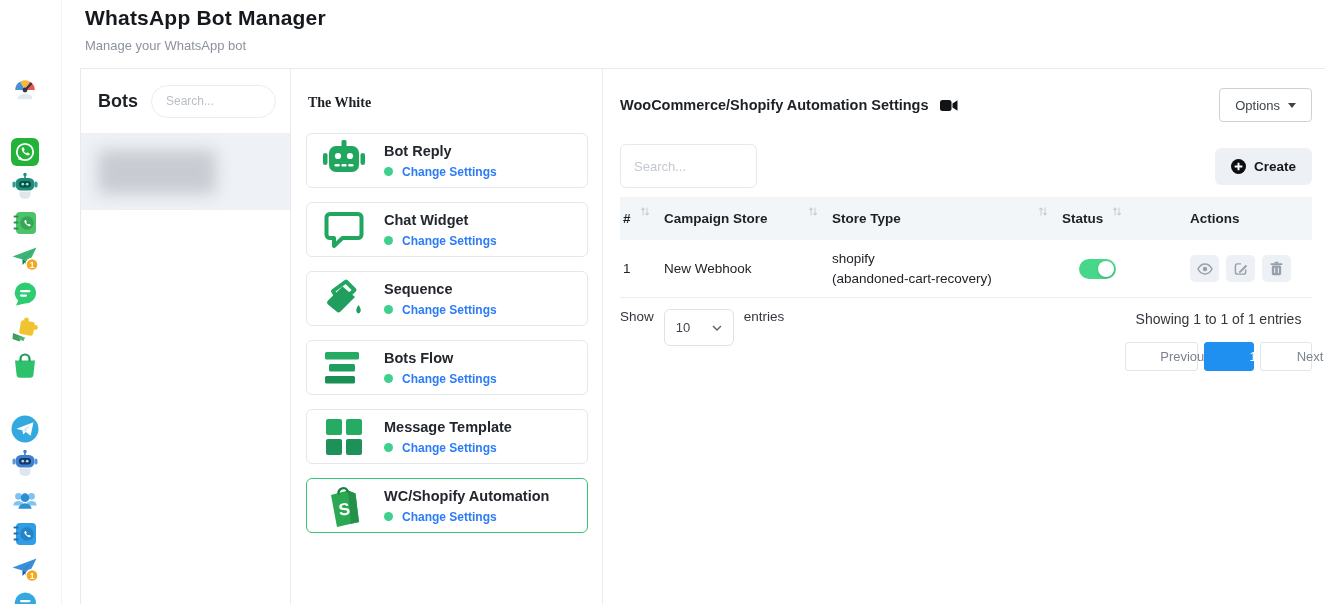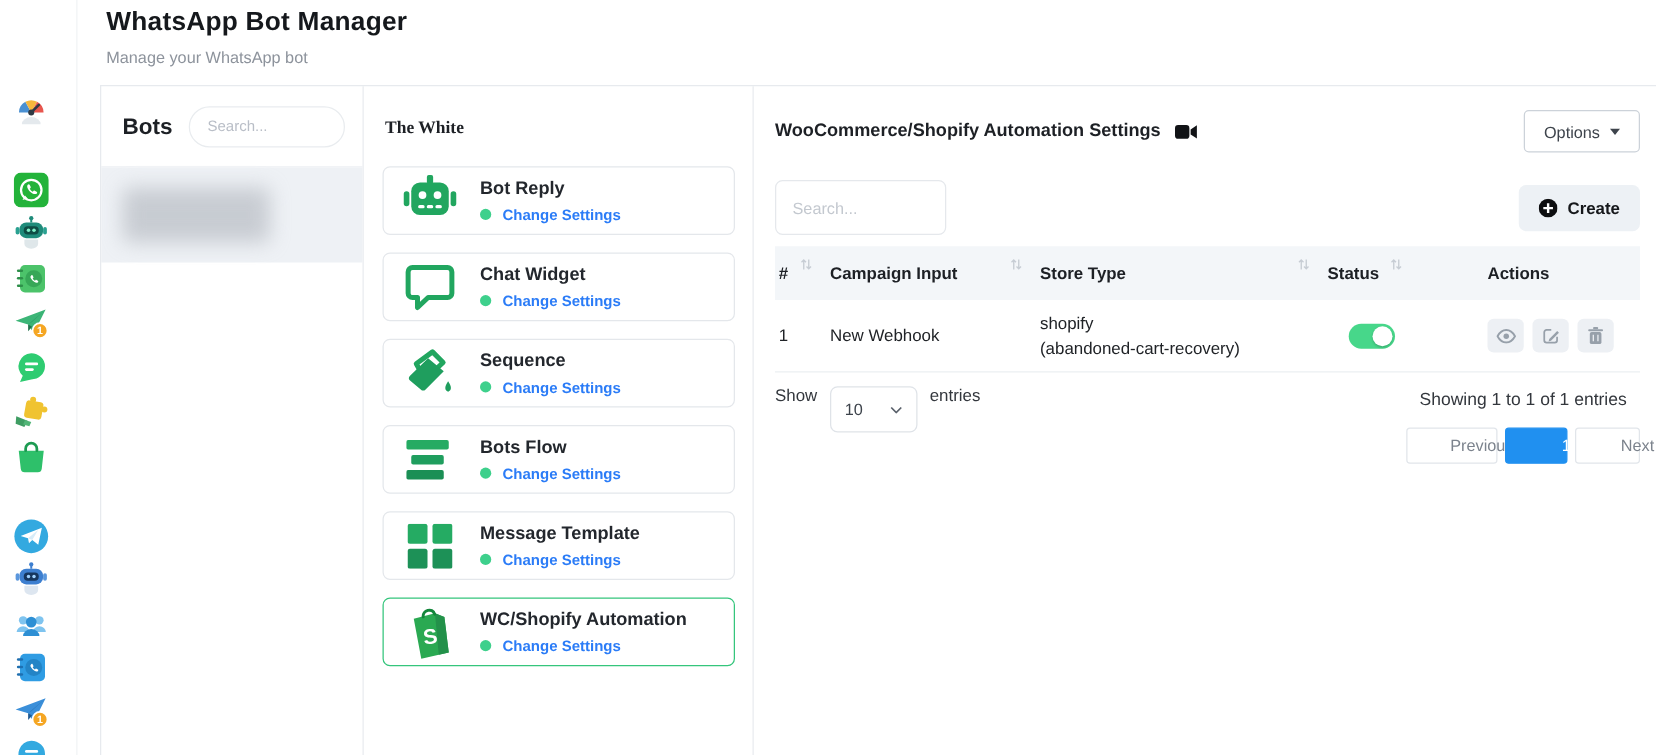--- a/index.html
+++ b/index.html
@@ -369,21 +369,21 @@
         <div class="c-num">
           <span>#</span>
           <span class="sort">
             <svg width="10" height="11" viewBox="0 0 10 11">
                 <path d="M3 9.5 V2 M1.2 3.8 L3 2 L4.8 3.8" fill="none" stroke="#c3c9d1" stroke-width="1.1"></path>
                 <path d="M7 1.5 V9 M5.2 7.2 L7 9 L8.8 7.2" fill="none" stroke="#c3c9d1" stroke-width="1.1"></path>
               </svg>
           </span>
         </div>
         <div class="c-name">
-          <span>Campaign Input</span>
+          <span>Campaign Store</span>
           <span class="sort right">
             <svg width="10" height="11" viewBox="0 0 10 11">
                 <path d="M3 9.5 V2 M1.2 3.8 L3 2 L4.8 3.8" fill="none" stroke="#c3c9d1" stroke-width="1.1"></path>
                 <path d="M7 1.5 V9 M5.2 7.2 L7 9 L8.8 7.2" fill="none" stroke="#c3c9d1" stroke-width="1.1"></path>
               </svg>
           </span>
         </div>
         <div class="c-store">
           <span>Store Type</span>
           <span class="sort right">

